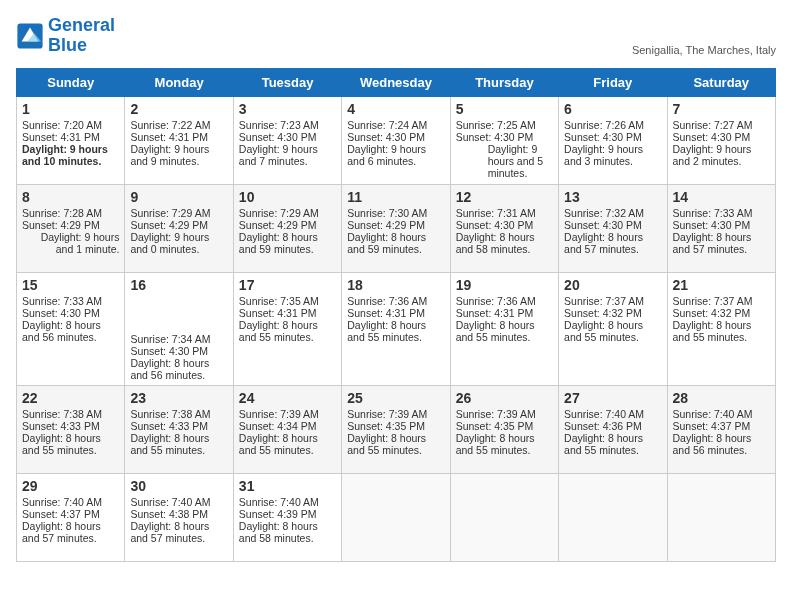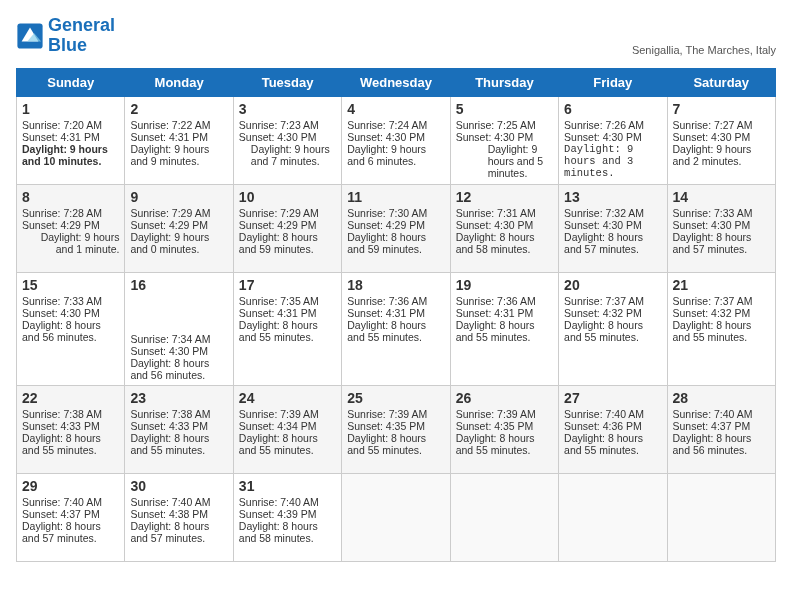--- a/index.html
+++ b/index.html
@@ -127,39 +127,39 @@
         <td>
           <span class="day-number">2</span>
           <span style="display: block;">Sunrise: 7:22 AM</span>
           <span style="display: block;">Sunset: 4:31 PM</span>
           <span style="display: block;">Daylight: 9 hours and 9 minutes.</span>
         </td>
         <td>
           <span class="day-number">3</span>
           <span style="display: block;">Sunrise: 7:23 AM</span>
           <span style="display: block;">Sunset: 4:30 PM</span>
-          <span style="display: block; margin-left: 12px;">Daylight: 9 hours and 7 minutes.</span>
+          <span style="display: block;">Daylight: 9 hours and 7 minutes.</span>
         </td>
         <td>
           <span class="day-number">4</span>
           <span style="display: block;">Sunrise: 7:24 AM</span>
           <span style="display: block;">Sunset: 4:30 PM</span>
           <span style="display: block;">Daylight: 9 hours and 6 minutes.</span>
         </td>
         <td>
           <span class="day-number">5</span>
           <span style="display: block;">Sunrise: 7:25 AM</span>
           <span style="display: block;">Sunset: 4:30 PM</span>
           <span style="display: block; margin-left: 32px;">Daylight: 9 hours and 5 minutes.</span>
         </td>
         <td>
           <span class="day-number">6</span>
           <span style="display: block;">Sunrise: 7:26 AM</span>
           <span style="display: block;">Sunset: 4:30 PM</span>
-          <span style="display: block; font-family: Liberation Mono, monospace;">Daylight: 9 hours and 3 minutes.</span>
+          <span style="display: block;">Daylight: 9 hours and 3 minutes.</span>
         </td>
         <td>
           <span class="day-number">7</span>
           <span style="display: block;">Sunrise: 7:27 AM</span>
           <span style="display: block;">Sunset: 4:30 PM</span>
           <span style="display: block;">Daylight: 9 hours and 2 minutes.</span>
         </td>
       </tr>
       <tr>
         <td>

